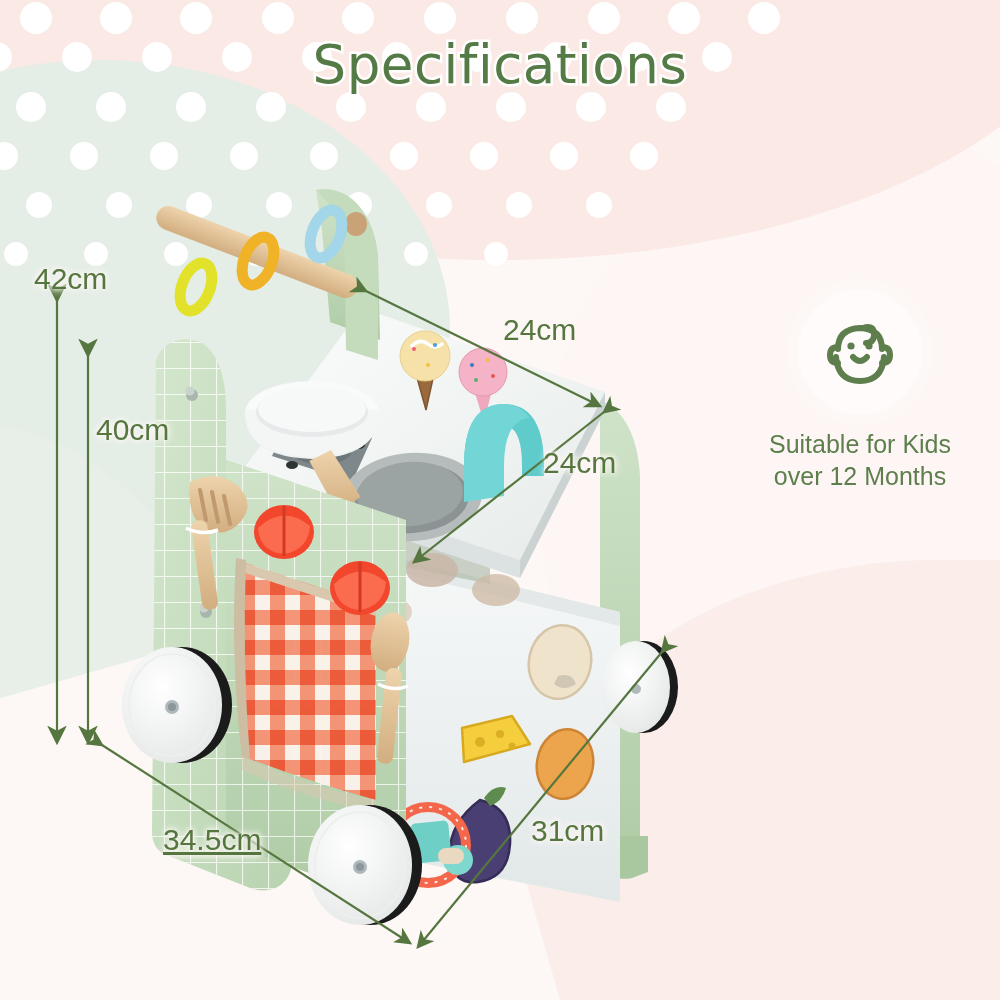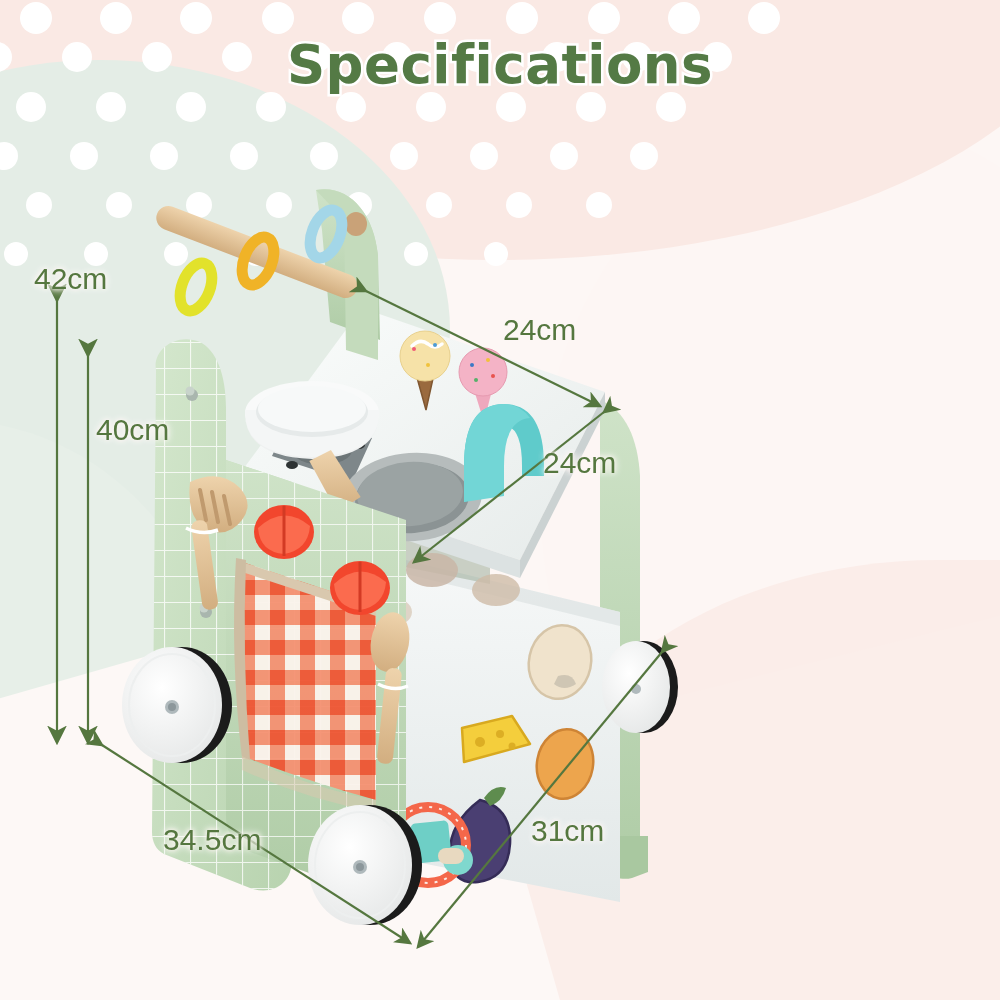--- a/index.html
+++ b/index.html
@@ -39,37 +39,37 @@
   .bg-right-soft{
     position:absolute;right:-160px;top:120px;width:620px;height:760px;
     background:#FDF6F4;border-radius:50%;
   }
   .dots{position:absolute;left:0;top:0;width:760px;height:330px;}
   .dot{position:absolute;background:#FFFFFF;border-radius:50%;}
 
   
   .title{
     position:absolute;left:0;right:0;top:34px;text-align:center;
-    font-size:53px;font-weight:bold;color:#547A45;letter-spacing:.5px;
+    font-size:53px;font-weight:normal;color:#547A45;letter-spacing:.5px;
     font-family:"DejaVu Sans","Liberation Sans",sans-serif;
     -webkit-text-stroke:5px #FFFFFF;paint-order:stroke fill;
   }
 
   
   .dimsvg{position:absolute;left:0;top:0;width:1000px;height:1000px;pointer-events:none;}
   .dim-label{
     position:absolute;color:#55773F;font-size:30px;white-space:nowrap;
     text-shadow:0 0 4px #FDF7F5,0 0 7px #FDF7F5,0 0 10px #FDF7F5;
     text-align:right;
   }
   .dim-42{left:34px;top:262px;}
   .dim-40{left:96px;top:413px;}
   .dim-24a{left:503px;top:313px;}
   .dim-24b{left:543px;top:446px;}
-  .dim-345{left:163px;top:823px;}
+  .dim-345{left:163px;top:823px;text-decoration:underline;}
   .dim-31{left:531px;top:814px;}
 
   
   #product{position:absolute;left:60px;top:160px;width:640px;height:790px;}
 
   
   .features{position:absolute;left:720px;top:290px;width:280px;}
   .feature{text-align:center;margin-bottom:52px;}
   .feat-circle{
     width:124px;height:124px;border-radius:50%;background:#FEFBFA;
@@ -420,16 +420,34 @@
 
   <div class="dim-label dim-42">42cm</div>
   <div class="dim-label dim-40">40cm</div>
   <div class="dim-label dim-24a">24cm</div>
   <div class="dim-label dim-24b">24cm</div>
   <div class="dim-label dim-345">34.5cm</div>
   <div class="dim-label dim-31">31cm</div>
 
   <div class="features">
 
+    <div class="feature">
+      <div class="feat-circle">
+        <svg width="78" height="78" viewBox="0 0 78 78">
+          <g fill="none" stroke="#5E7F4D" stroke-width="6" stroke-linecap="round" stroke-linejoin="round">
+            <path d="M17 36 Q17 16 39 15 Q61 16 61 36"></path>
+            <path d="M42 15 q12 -4 11 8 q-1 7 -8 7"></path>
+            <path d="M17 34 q-8 0 -8 8 q0 8 8 8"></path>
+            <path d="M61 34 q8 0 8 8 q0 8 -8 8"></path>
+            <path d="M15 44 q2 24 24 24 q22 0 24 -24"></path>
+            <path d="M32 44 q7 8 14 0"></path>
+          </g>
+          <circle cx="30" cy="33" r="3.6" fill="#5E7F4D"></circle>
+          <circle cx="48" cy="33" r="3.6" fill="#5E7F4D"></circle>
+        </svg>
+      </div>
+      <div class="feat-text">Suitable for Kids
+over 12 Months</div>
+    </div>
 
 
   </div>
 </div>
 
 </body></html>

